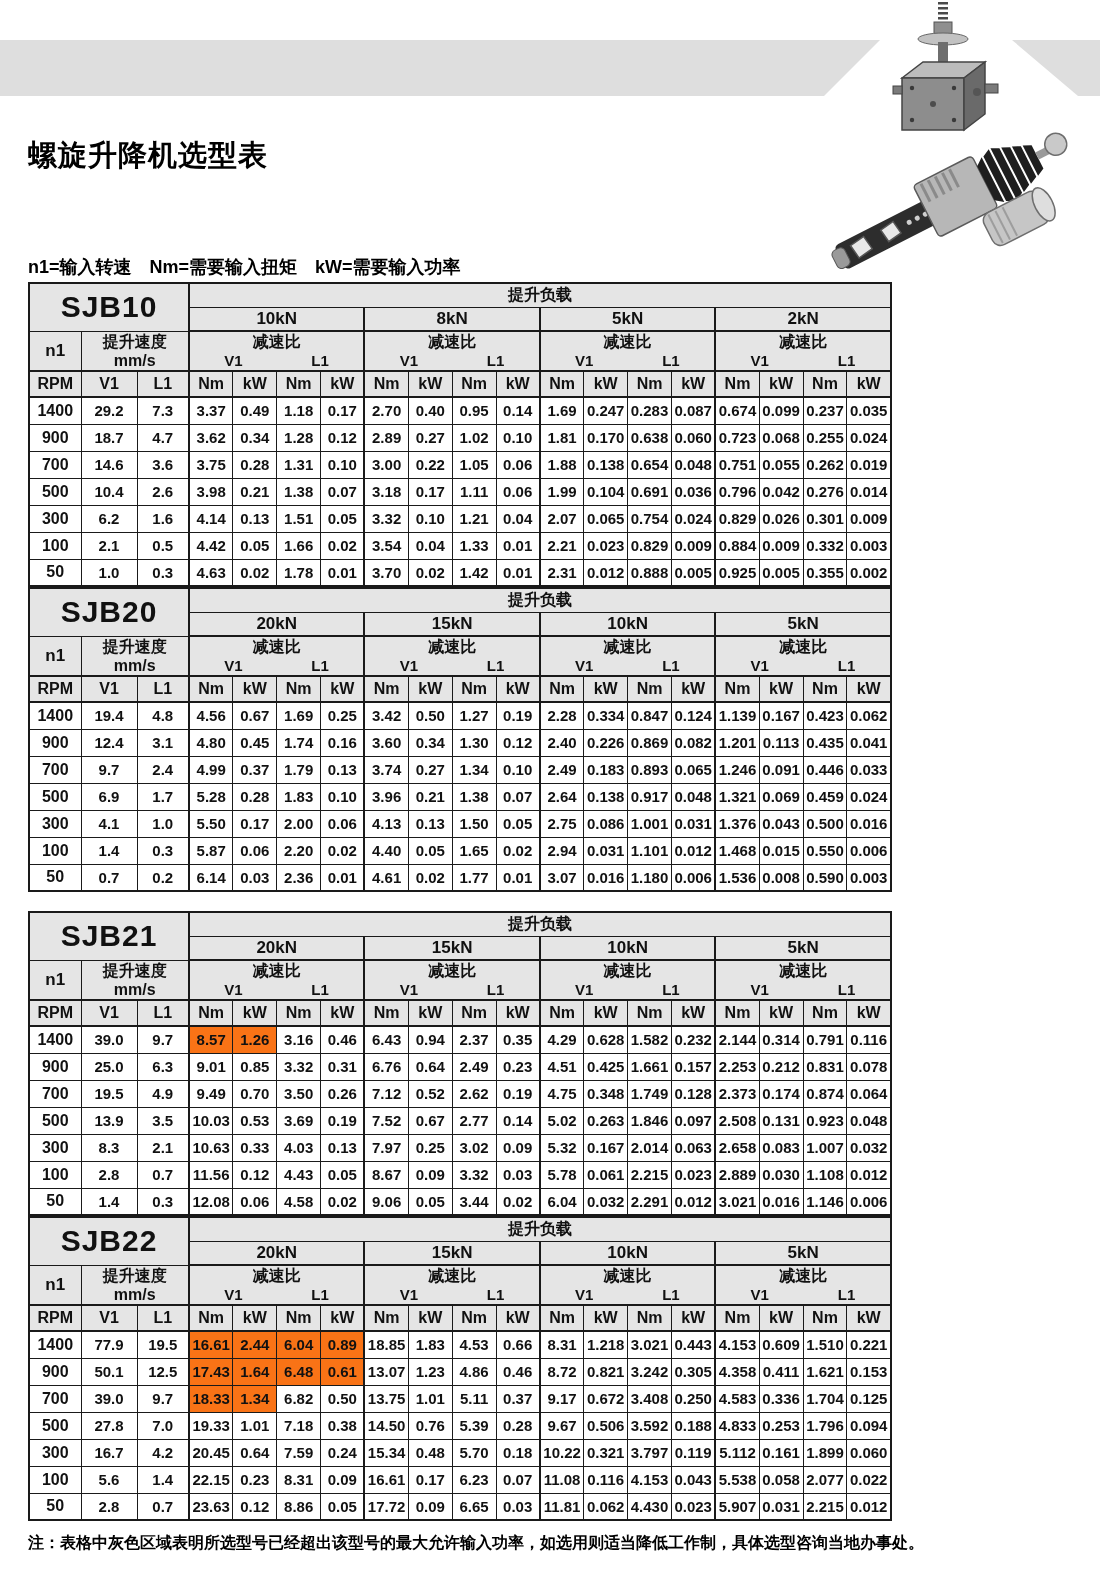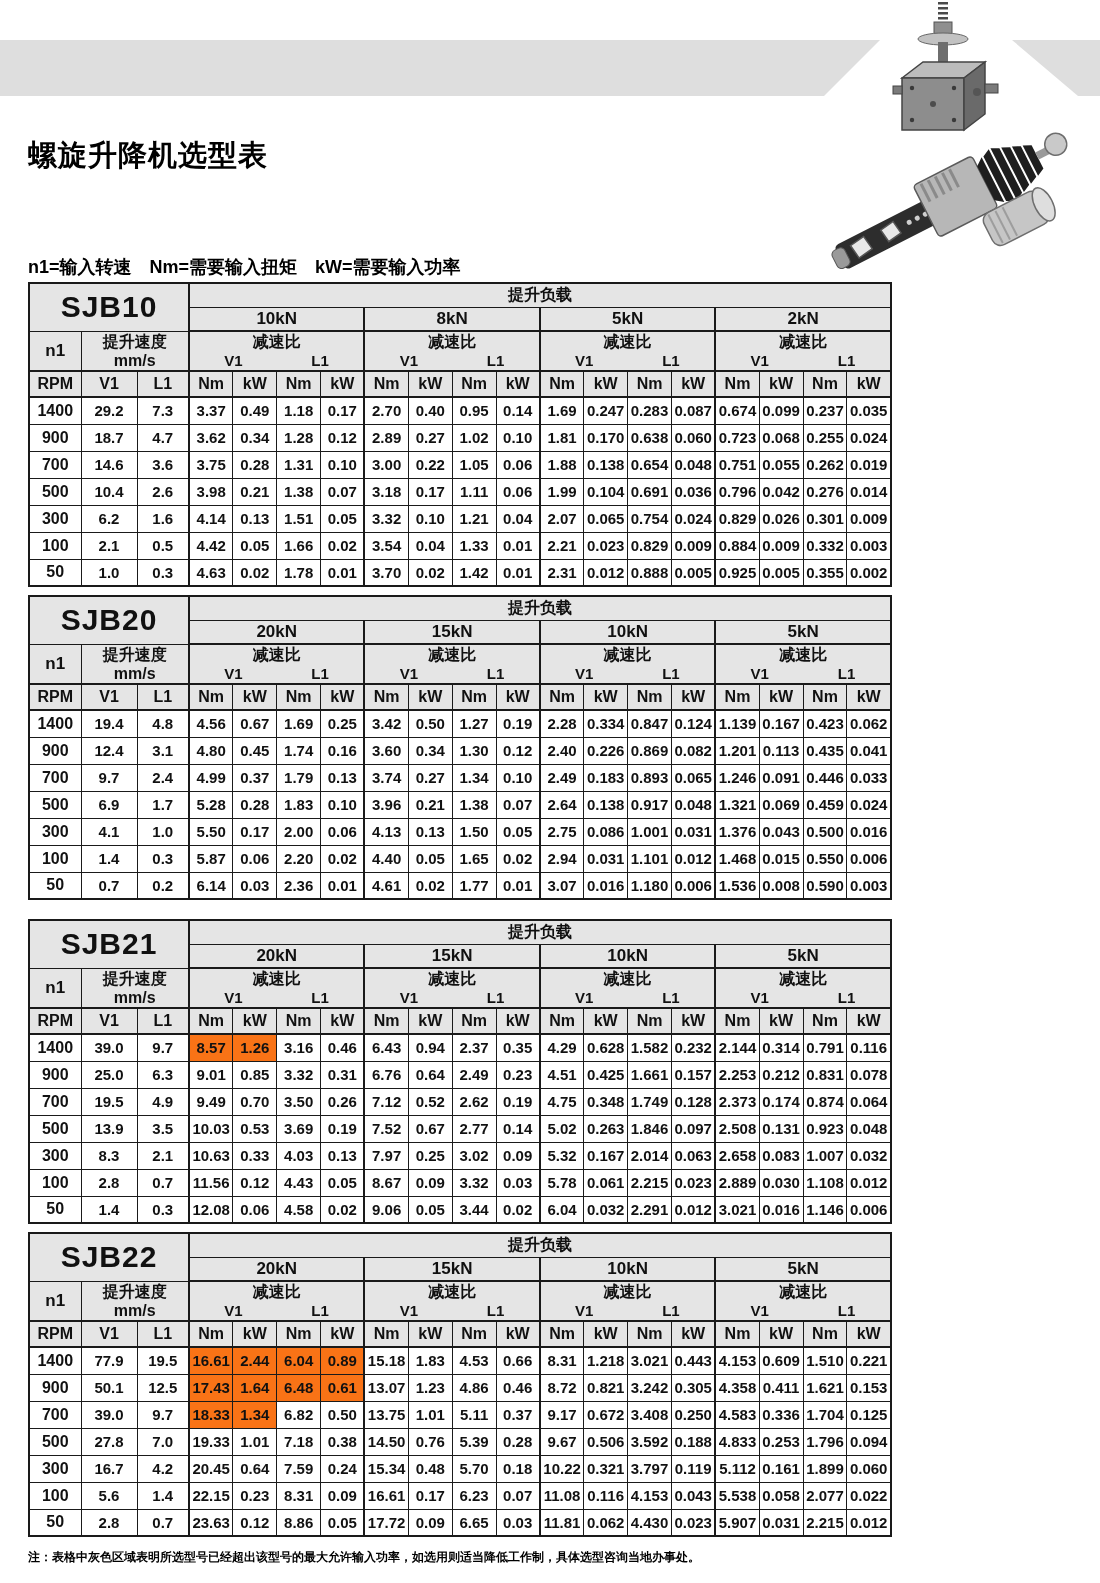--- a/index.html
+++ b/index.html
@@ -32,21 +32,21 @@
   .legend {
     position:absolute; left:28px; top:255px; font-size:18px; font-weight:bold; color:#000;
   }
   
   #tables { position:absolute; left:28px; top:282px; width:864px; }
   table.sel-table {
     width:100%; border-collapse:collapse; table-layout:fixed;
     border:2px solid #1a1a1a;
   }
   table.sel-table + table.sel-table { }
-  .mt8  { margin-top:8px; }
+  .mt8  { }
   .mt19 { margin-top:19px; }
   table.sel-table td {
     border:1px solid #1a1a1a; text-align:center; vertical-align:middle;
     font-weight:bold; overflow:hidden; white-space:nowrap;
   }
   
   .hcell { background:#e5e5e5; }
   .model-cell { font-size:30px; letter-spacing:1px; border-right-width:2px !important; }
   .load-hdr { font-size:16px; }
   .kn-cell { font-size:17px; }
@@ -59,21 +59,21 @@
   .speed-cell div { line-height:19px; font-size:16px; }
   .ratio-cell .ratio-top { line-height:20px; font-size:16px; }
   .ratio-cell .ratio-sub { display:flex; }
   .ratio-cell .ratio-sub span { width:50%; text-align:center; line-height:18px; font-size:15px; }
   
   tbody td { height:27px; font-size:15px; background:#ffffff; }
   tbody td.rpm { font-size:16px; }
   tbody td.shaded { background:#f97316; }
   
   .footnote {
-    margin-top:12px; font-size:12px; font-weight:bold; color:#000; white-space:nowrap;
+    margin-top:12px; font-size:16px; font-weight:bold; color:#000; white-space:nowrap;
   }
 </style>
 </head>
 <body>
 
 <div class="banner">
   <div class="banner-bg-main"></div>
   <div class="banner-bg-right"></div>
 </div>
 
@@ -943,21 +943,21 @@
       </thead>
       <tbody>
         <tr>
           <td class="rpm">1400</td>
           <td>77.9</td>
           <td>19.5</td>
           <td class="gsep shaded">16.61</td>
           <td class="shaded">2.44</td>
           <td class="shaded">6.04</td>
           <td class="shaded">0.89</td>
-          <td class="gsep">15.18</td>
+          <td class="gsep">18.85</td>
           <td>1.83</td>
           <td>4.53</td>
           <td>0.66</td>
           <td class="gsep">8.31</td>
           <td>1.218</td>
           <td>3.021</td>
           <td>0.443</td>
           <td class="gsep">4.153</td>
           <td>0.609</td>
           <td>1.510</td>

